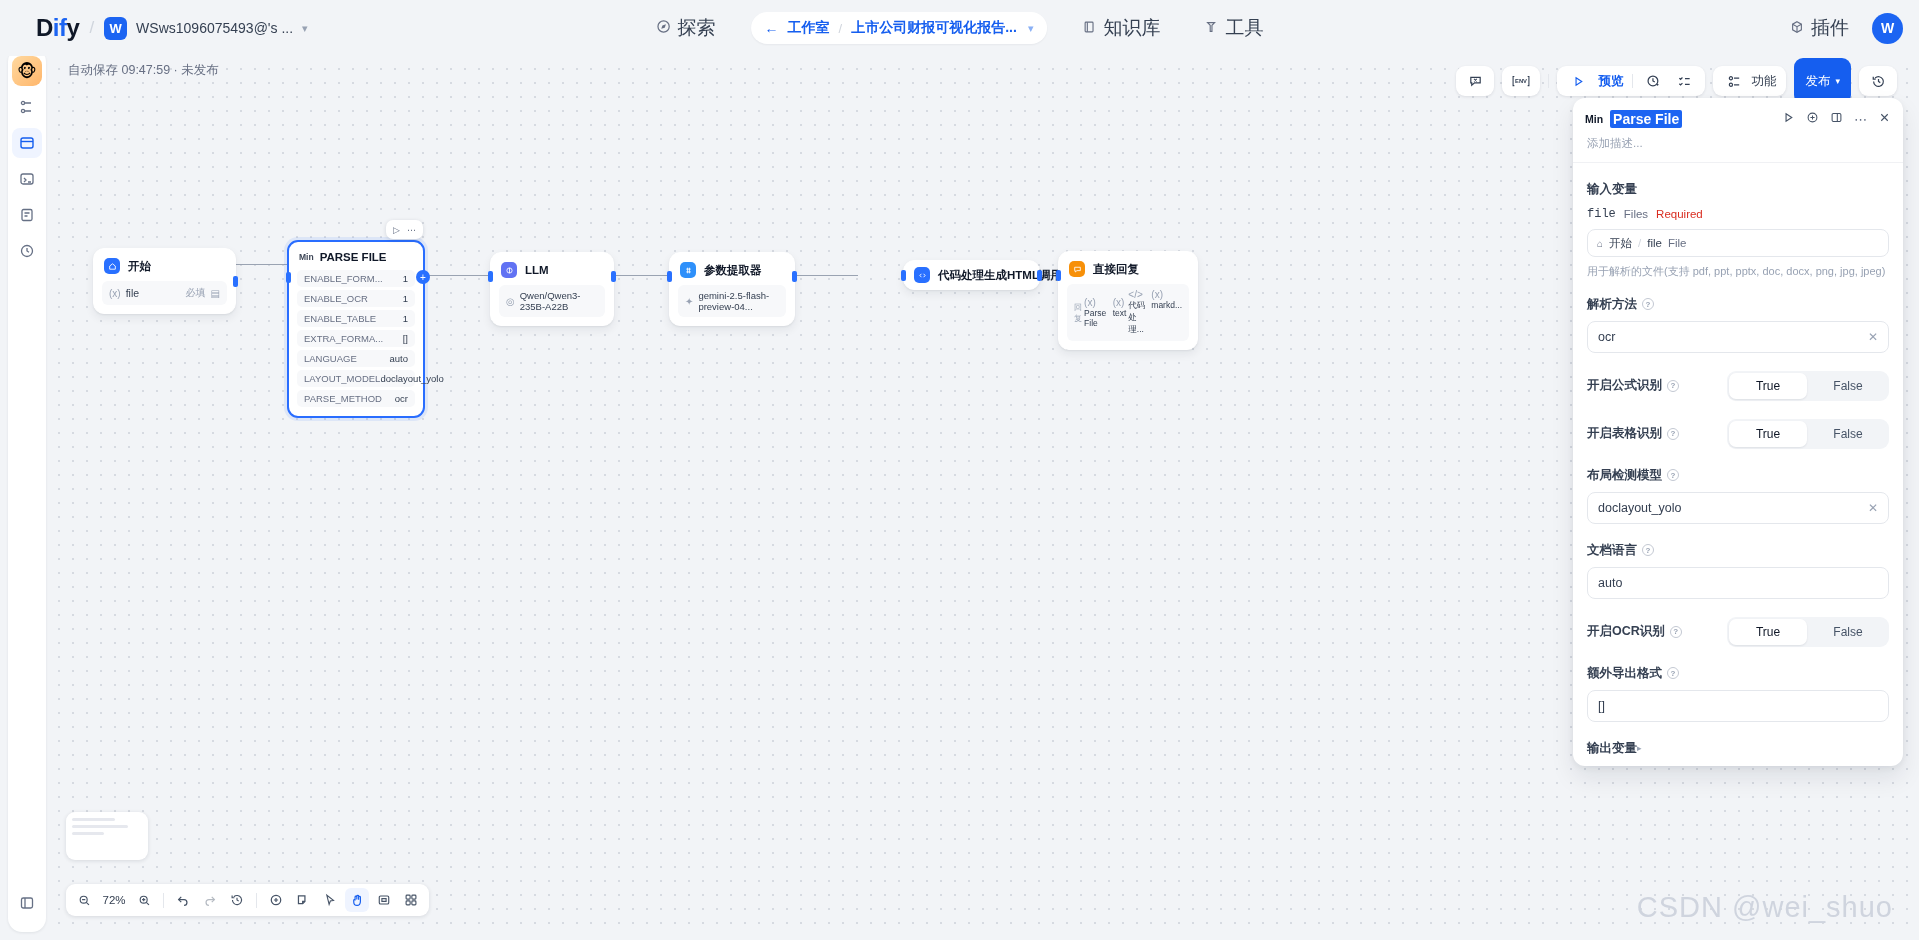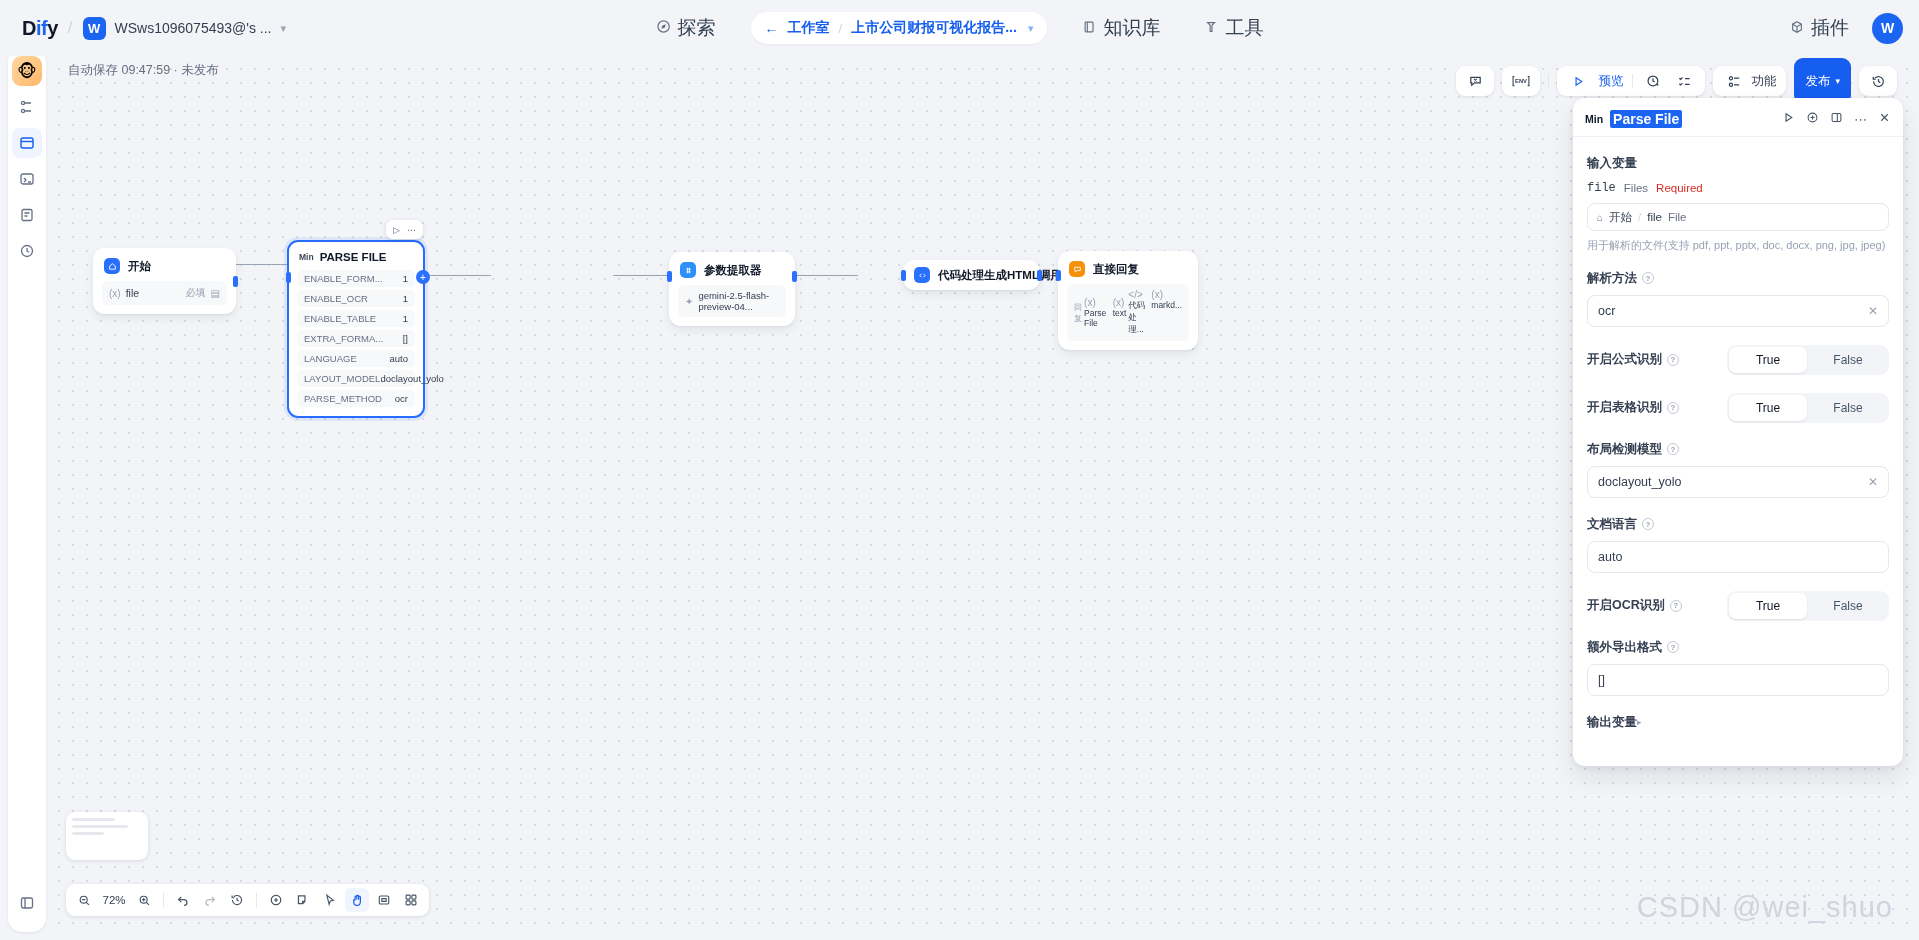--- a/index.html
+++ b/index.html
@@ -6,21 +6,21 @@
   html, body {
     width: 1919px; height: 940px;
     font-family: "Liberation Sans", "DejaVu Sans", sans-serif;
     background: #f2f4f7; overflow: hidden;
   }
   
   .header {
     position: absolute; top: 0; left: 0; width: 1919px; height: 56px;
     background: #f2f4f7; display: flex; align-items: center; z-index: 40;
   }
-  .logo { margin-left: 22px; font-size: 20px; font-weight: 700; color: #101828;
+  .logo { margin-left: 36px; font-size: 24px; font-weight: 700; color: #101828;
           letter-spacing: -0.5px; }
   .logo .blue { color: #1c64f2; }
   .hdr-slash { margin: 0 10px; color: #d0d5dd; font-size: 17px; }
   .ws-badge { width: 23px; height: 23px; border-radius: 6px; background: #1c64f2;
     color:#fff; font-size: 13px; font-weight: 700; display:flex;
     align-items:center; justify-content:center; }
   .ws-name { margin-left: 9px; font-size: 14px; color: #354052; }
   .chev { margin-left: 9px; color:#98a2b3; font-size: 11px; }
   .hdr-center { position:absolute; left: 50%; transform: translateX(-50%);
     display:flex; align-items:center; gap: 26px; }
@@ -60,21 +60,21 @@
   .autosave { position:absolute; top:14px; left:16px; font-size:12.5px;
     color:#676f83; }
 
   
   .tbar { position:absolute; top:10px; right:14px; display:flex; align-items:center; gap:8px; }
   .tb-card { background:#fff; border-radius:9px; box-shadow:0 1px 3px rgba(16,24,40,.1);
     height:30px; display:flex; align-items:center; padding: 0 8px; gap: 6px; }
   .tb-ico { width:22px; height:22px; display:flex; align-items:center;
     justify-content:center; color:#344054; border-radius:5px; }
   .tb-txt { font-size:12.5px; color:#354052; }
-  .tb-blue { color:#155eef; font-weight:400; }
+  .tb-blue { color:#155eef; font-weight:700; }
   .tb-div { width:1px; height:14px; background:#e4e7ec; }
   .publish { background:#155eef; color:#fff; border-radius:9px; height:46px;
     display:flex; align-items:center; padding:0 11px; gap:5px;
     font-size:12.5px; font-weight:500; }
 
   
   .node { position:absolute; background:#fff; border-radius:11px;
     box-shadow: 0 1px 2px rgba(16,24,40,.06), 0 4px 10px rgba(16,24,40,.07);
     border:1px solid #fff; }
   .node-hd { display:flex; align-items:center; gap:8px; padding:9px 10px 7px 10px; }
@@ -394,20 +394,37 @@
       </div>
       <div class="prm-row">
         <span>PARSE_METHOD</span>
         <span class="prm-val">ocr</span>
       </div>
     </div>
     <div class="port" style="left:-3px;top:35px;"></div>
     <div class="plus-port" style="top:35px;">+</div>
   </div>
 
+  <div class="node" style="left:438px;top:204px;width:124px;">
+    <div class="node-hd">
+      <span class="node-ico" style="background:#6172f3;">
+        <svg width="9" height="9" viewBox="0 0 16 16" fill="none" stroke="#fff" stroke-width="1.5">
+          <circle cx="8" cy="8" r="4.6"></circle>
+            <path d="M8 3.4v9.2"></path>
+        </svg>
+      </span>
+      <span class="node-title">LLM</span>
+    </div>
+    <div class="node-sub">
+      <span class="muted">◎</span>
+      <span style="font-size:9.5px;">Qwen/Qwen3-235B-A22B</span>
+    </div>
+    <div class="port" style="left:-3px;top:23px;"></div>
+    <div class="port" style="right:-3px;top:23px;"></div>
+  </div>
 
   <div class="node" style="left:617px;top:204px;width:126px;">
     <div class="node-hd">
       <span class="node-ico" style="background:#2e90fa;">
         <svg width="9" height="9" viewBox="0 0 16 16" fill="none" stroke="#fff" stroke-width="1.5">
           <path d="M4 5.5h8M4 10.5h8M6.4 3v10M9.6 3v10"></path>
         </svg>
       </span>
       <span class="node-title">参数提取器</span>
     </div>
@@ -558,20 +575,21 @@
           </svg>
       </span>
       <span>⋯</span>
       <span>
         <svg width="13" height="13" viewBox="0 0 16 16" fill="none" stroke="#475467" stroke-width="1.4">
             <path d="M4 4l8 8M12 4l-8 8"></path>
           </svg>
       </span>
     </span>
   </div>
+  <div class="p-desc">添加描述...</div>
   <div class="p-divider"></div>
 
   <div class="p-body">
     <div class="sec-title">输入变量</div>
 
     <div class="var-line">
       <span class="var-name">file</span>
       <span class="var-type">Files</span>
       <span class="var-req">Required</span>
     </div>

